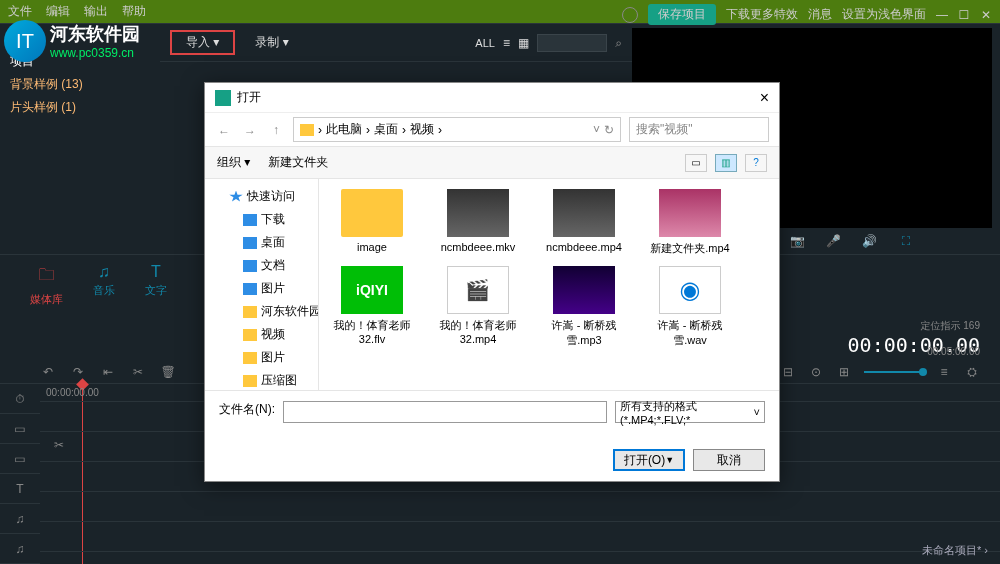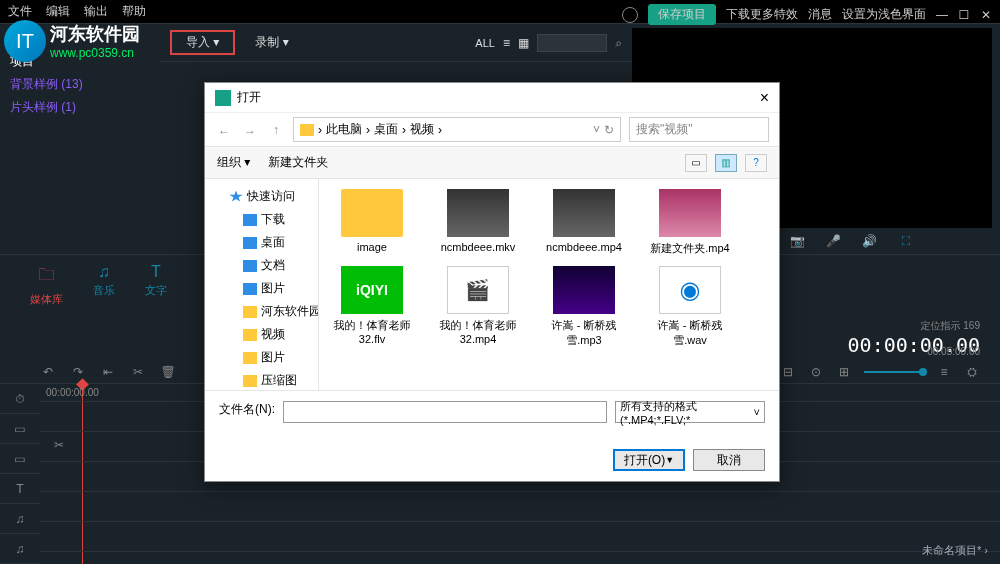--- a/index.html
+++ b/index.html
@@ -1,36 +1,36 @@
 <!DOCTYPE html>
 <html><head>
 <meta charset="utf-8">
 <style>
 * { margin: 0; padding: 0; box-sizing: border-box; font-family: "Microsoft YaHei", "Segoe UI", sans-serif; }
 body { width: 1000px; height: 564px; background: #1a2329; overflow: hidden; position: relative; color: #aab; font-size: 12px; }
 
 
-.top-menu { height: 24px; background: #000000; display: flex; align-items: center; padding: 0 8px; gap: 14px; border-bottom: 1px solid #2a343a; }
+.top-menu { height: 24px; background: #4d7c0f; display: flex; align-items: center; padding: 0 8px; gap: 14px; border-bottom: 1px solid #2a343a; }
 .top-menu span { color: #ccc; cursor: pointer; }
 .top-right { position: absolute; right: 8px; top: 4px; display: flex; align-items: center; gap: 10px; }
 .btn-save { background: #16a085; color: #fff; padding: 2px 10px; border-radius: 3px; font-size: 11px; }
 .top-right span { color: #ccc; font-size: 12px; }
 .win-ctrl { width: 12px; height: 12px; display: inline-flex; align-items: center; justify-content: center; color: #ccc; }
 
 
 .watermark { position: absolute; top: 20px; left: 4px; z-index: 5; display: flex; align-items: center; gap: 4px; }
 .watermark-logo { width: 42px; height: 42px; border-radius: 50%; background: linear-gradient(135deg,#0ad,#07b); display: flex; align-items: center; justify-content: center; color: #fff; font-weight: normal; font-size: 20px; }
 .watermark-text { display: flex; flex-direction: column; }
 .watermark-text .cn { color: #fff; font-size: 18px; font-weight: bold; }
 .watermark-text .url { color: #0e6; font-size: 12px; }
 
 
 .main-area { display: flex; height: 230px; }
 .left-panel { width: 160px; padding: 26px 10px 10px; }
-.left-panel .item { color: #8b5cf6; padding: 3px 0; font-size: 12px; }
+.left-panel .item { color: #fdba74; padding: 3px 0; font-size: 12px; }
 .left-panel .item.active { color: #fff; }
 
 .middle-panel { flex: 1; }
 .import-bar { display: flex; align-items: center; padding: 6px 10px; gap: 20px; border-bottom: 1px solid #2a343a; }
 .import-highlight { border: 2px solid #d44; padding: 2px 14px; color: #ddd; }
 .record-btn { color: #ddd; }
 .import-right { margin-left: auto; display: flex; align-items: center; gap: 8px; }
 .import-right .all { color: #ddd; font-size: 11px; }
 .search-box { background: #2a343a; width: 70px; height: 18px; border: 1px solid #3a444a; }
 

